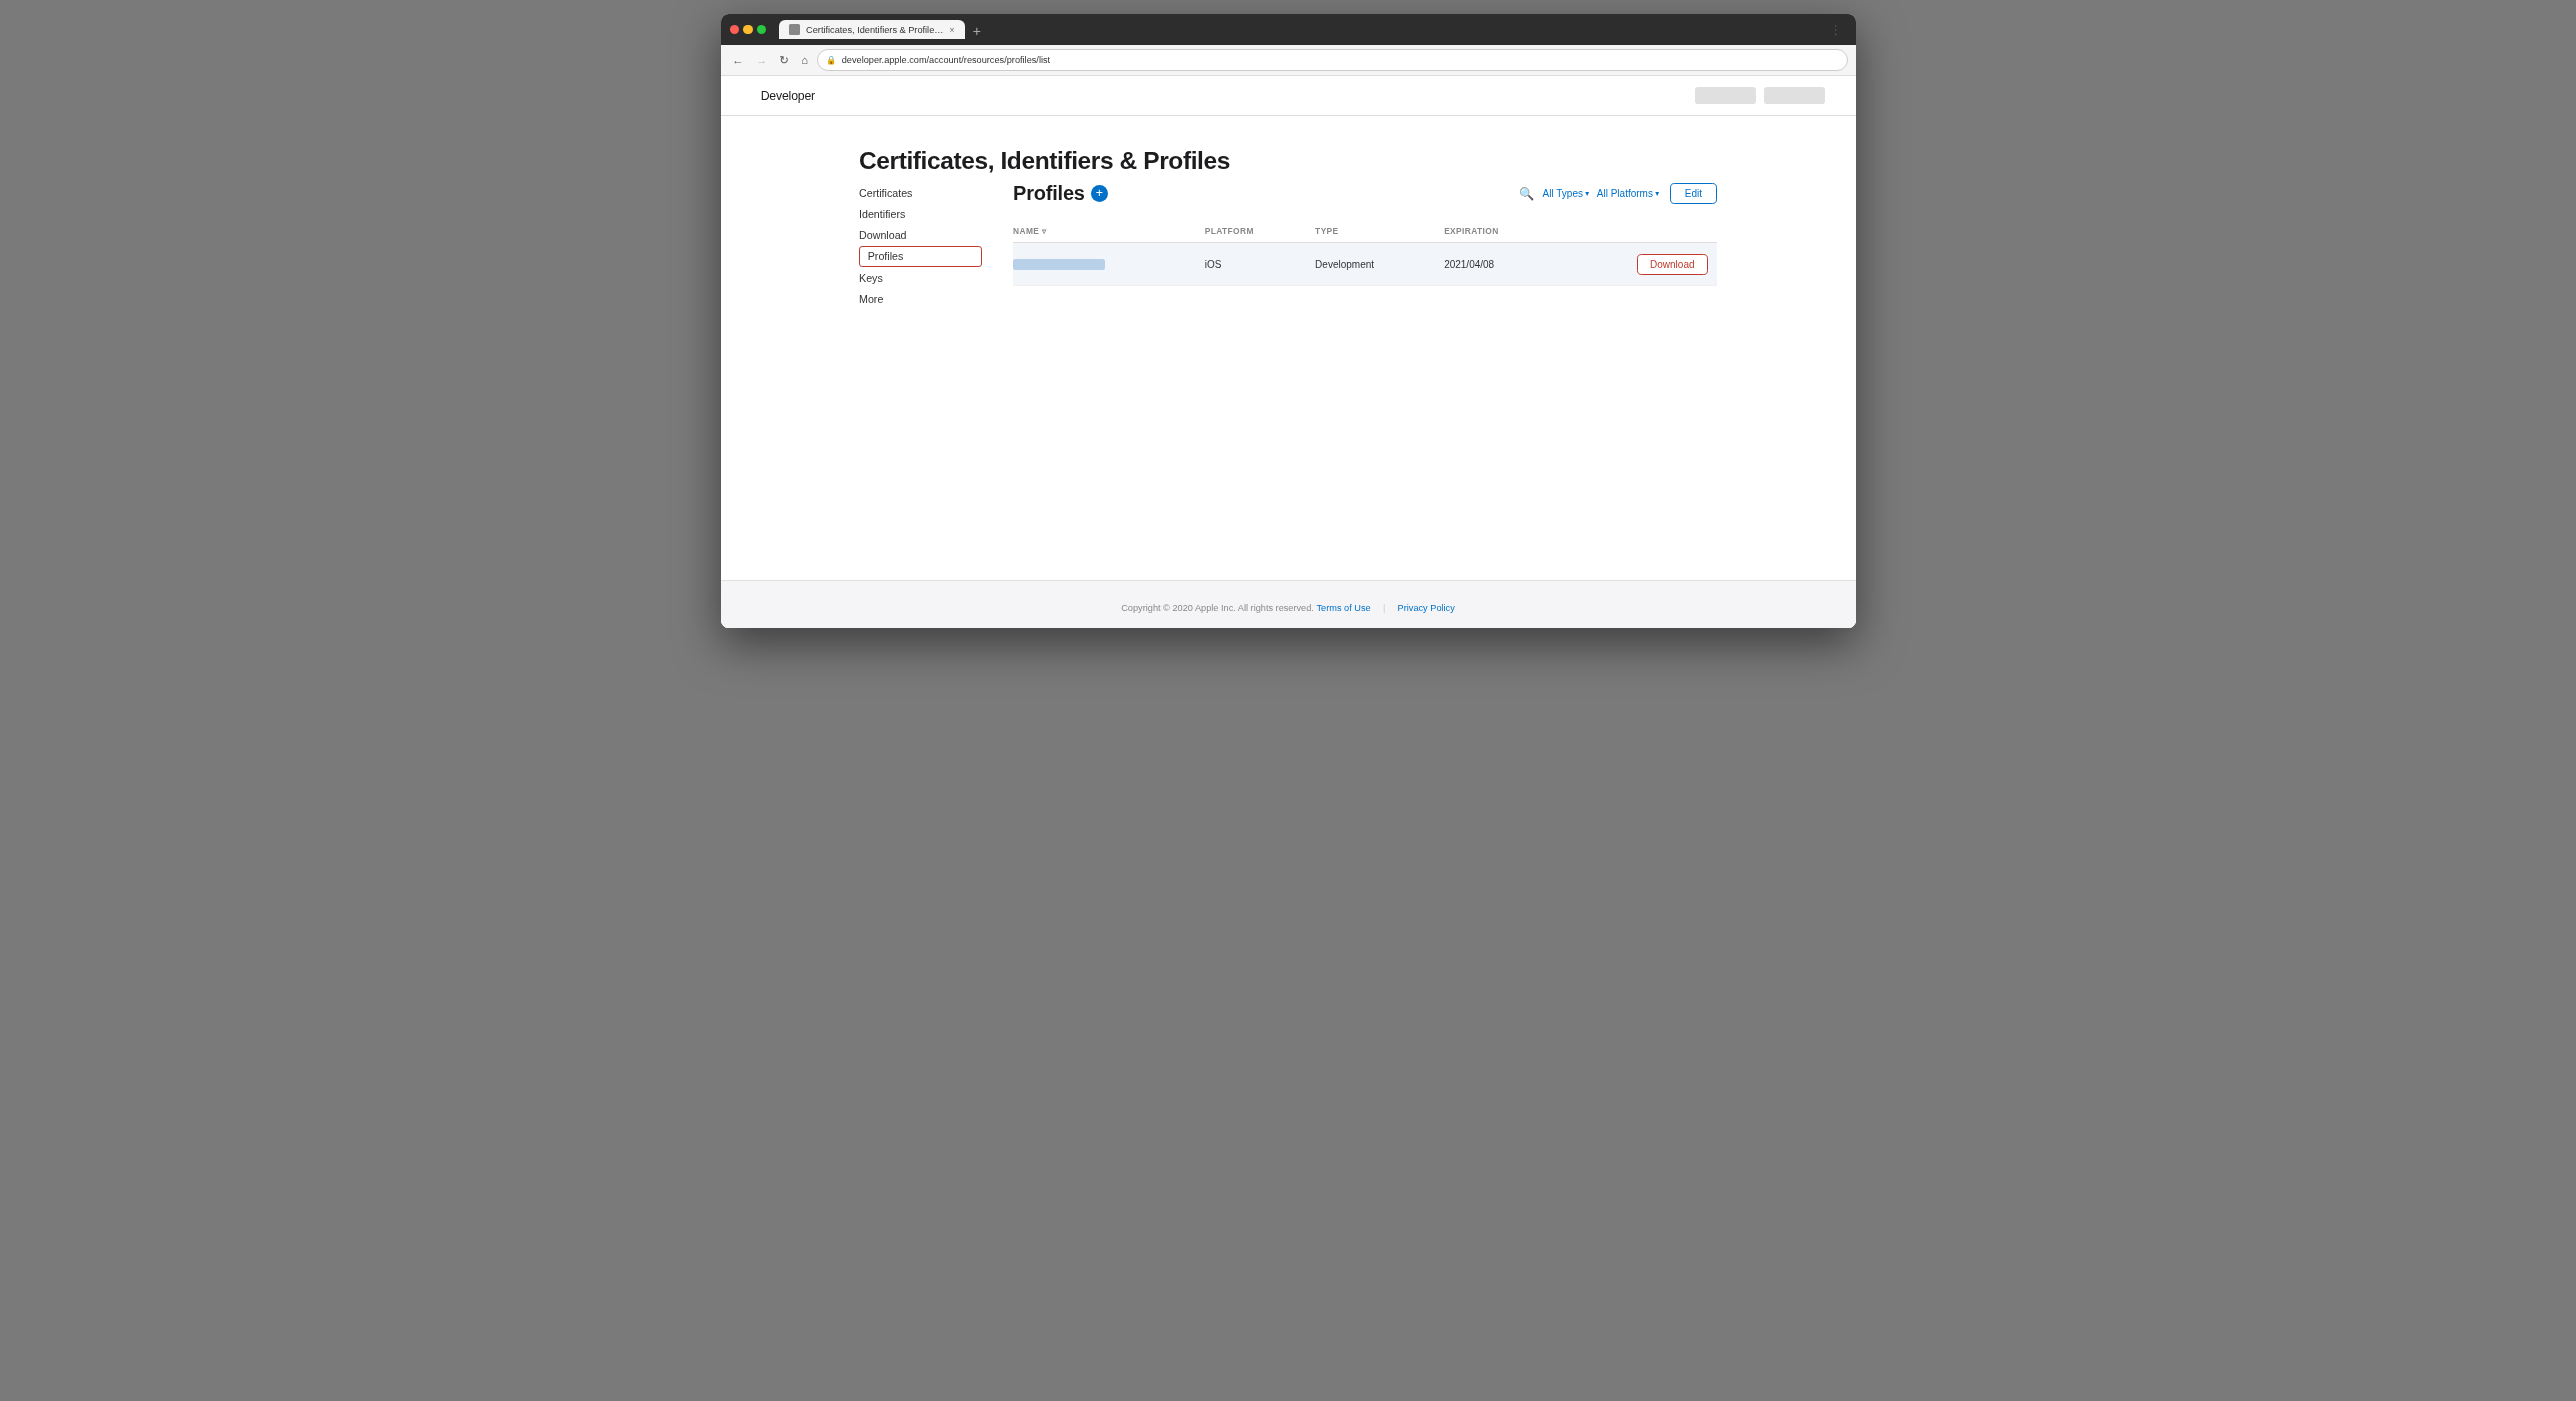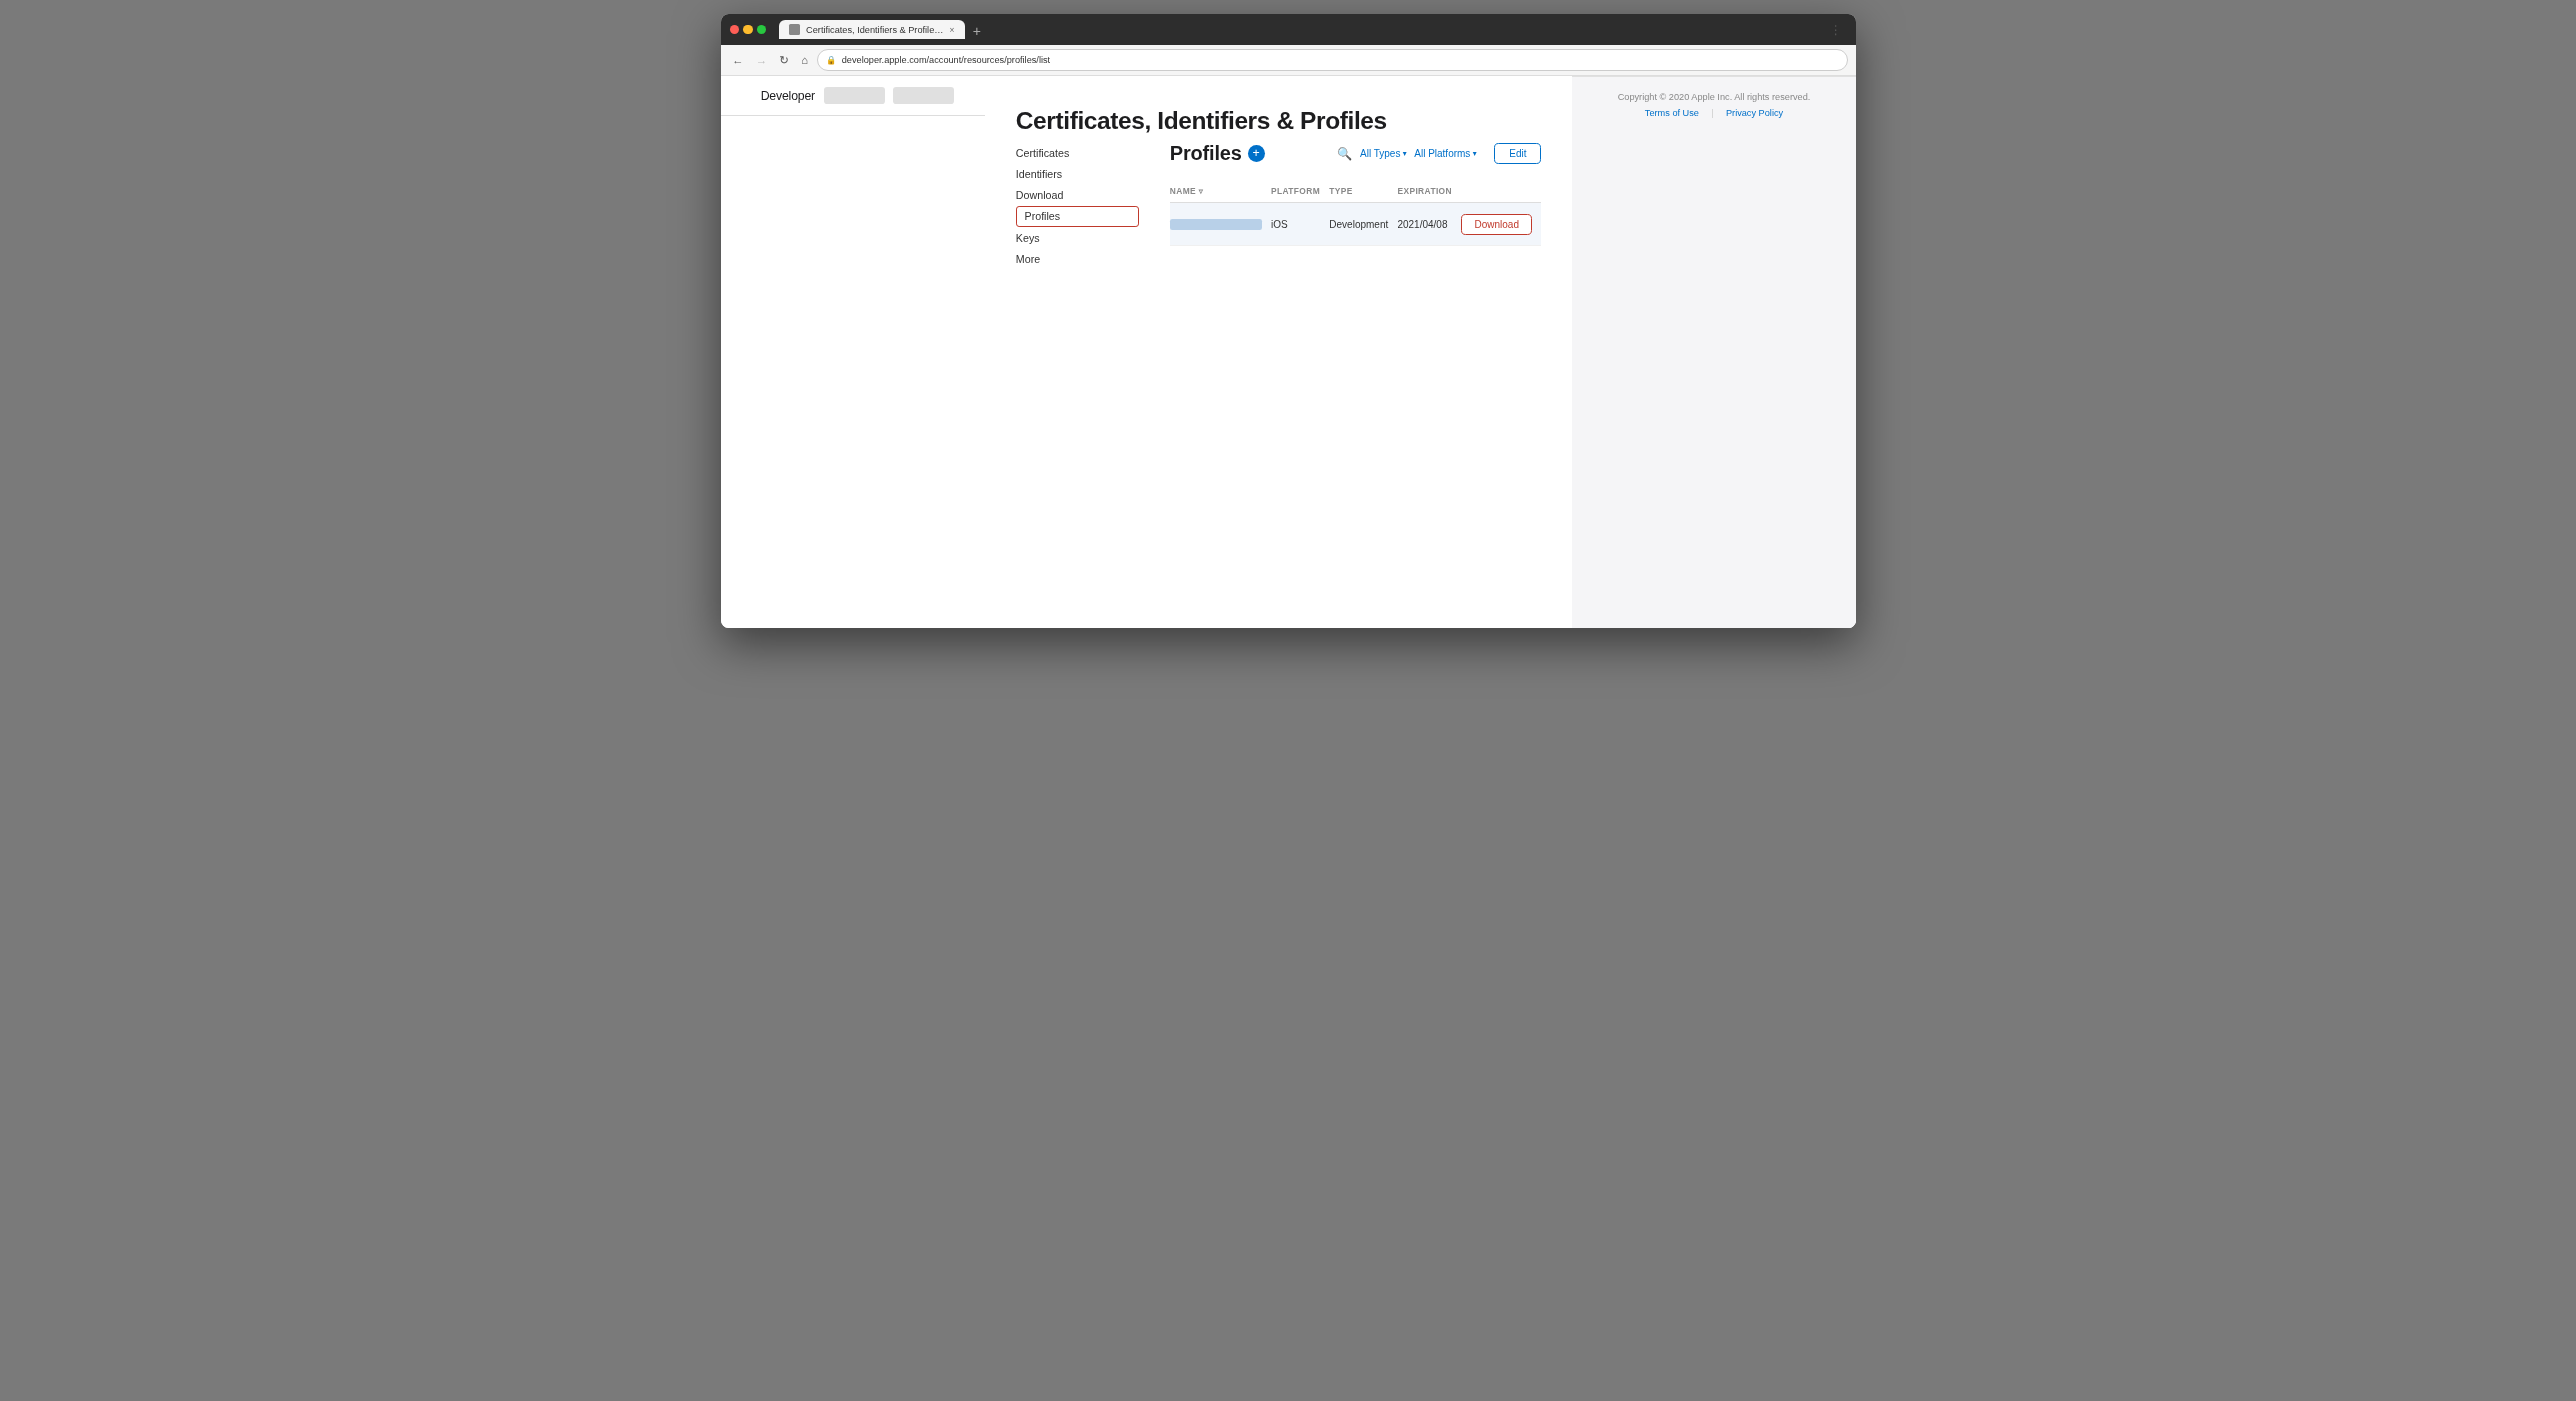--- a/index.html
+++ b/index.html
@@ -293,21 +293,21 @@
     }
 
     .edit-btn {
       border: 0.8px solid #0070c9;
       color: #0070c9;
       background: #fff;
       padding: 3.8px 14px;
       border-radius: 4.6px;
       font-size: 10px;
       cursor: pointer;
-      margin-left: 10px;
+      margin-left: 3px;
     }
 
     
     .profiles-table {
       width: 100%;
       border-collapse: collapse;
     }
 
     .profiles-table thead tr {
       border-bottom: 0.8px solid #ddd;
@@ -392,20 +392,21 @@
     }
 
     .footer-divider {
       color: #ccc;
     }
 
     
     .full-page {
       background: #fff;
       display: flex;
+      flex-direction: column;
       min-height: 552px;
     }
   </style>
 </head>
 <body>
 
 <div class="browser-window">
 
   <div class="browser-titlebar">
     <div class="traffic-lights">

